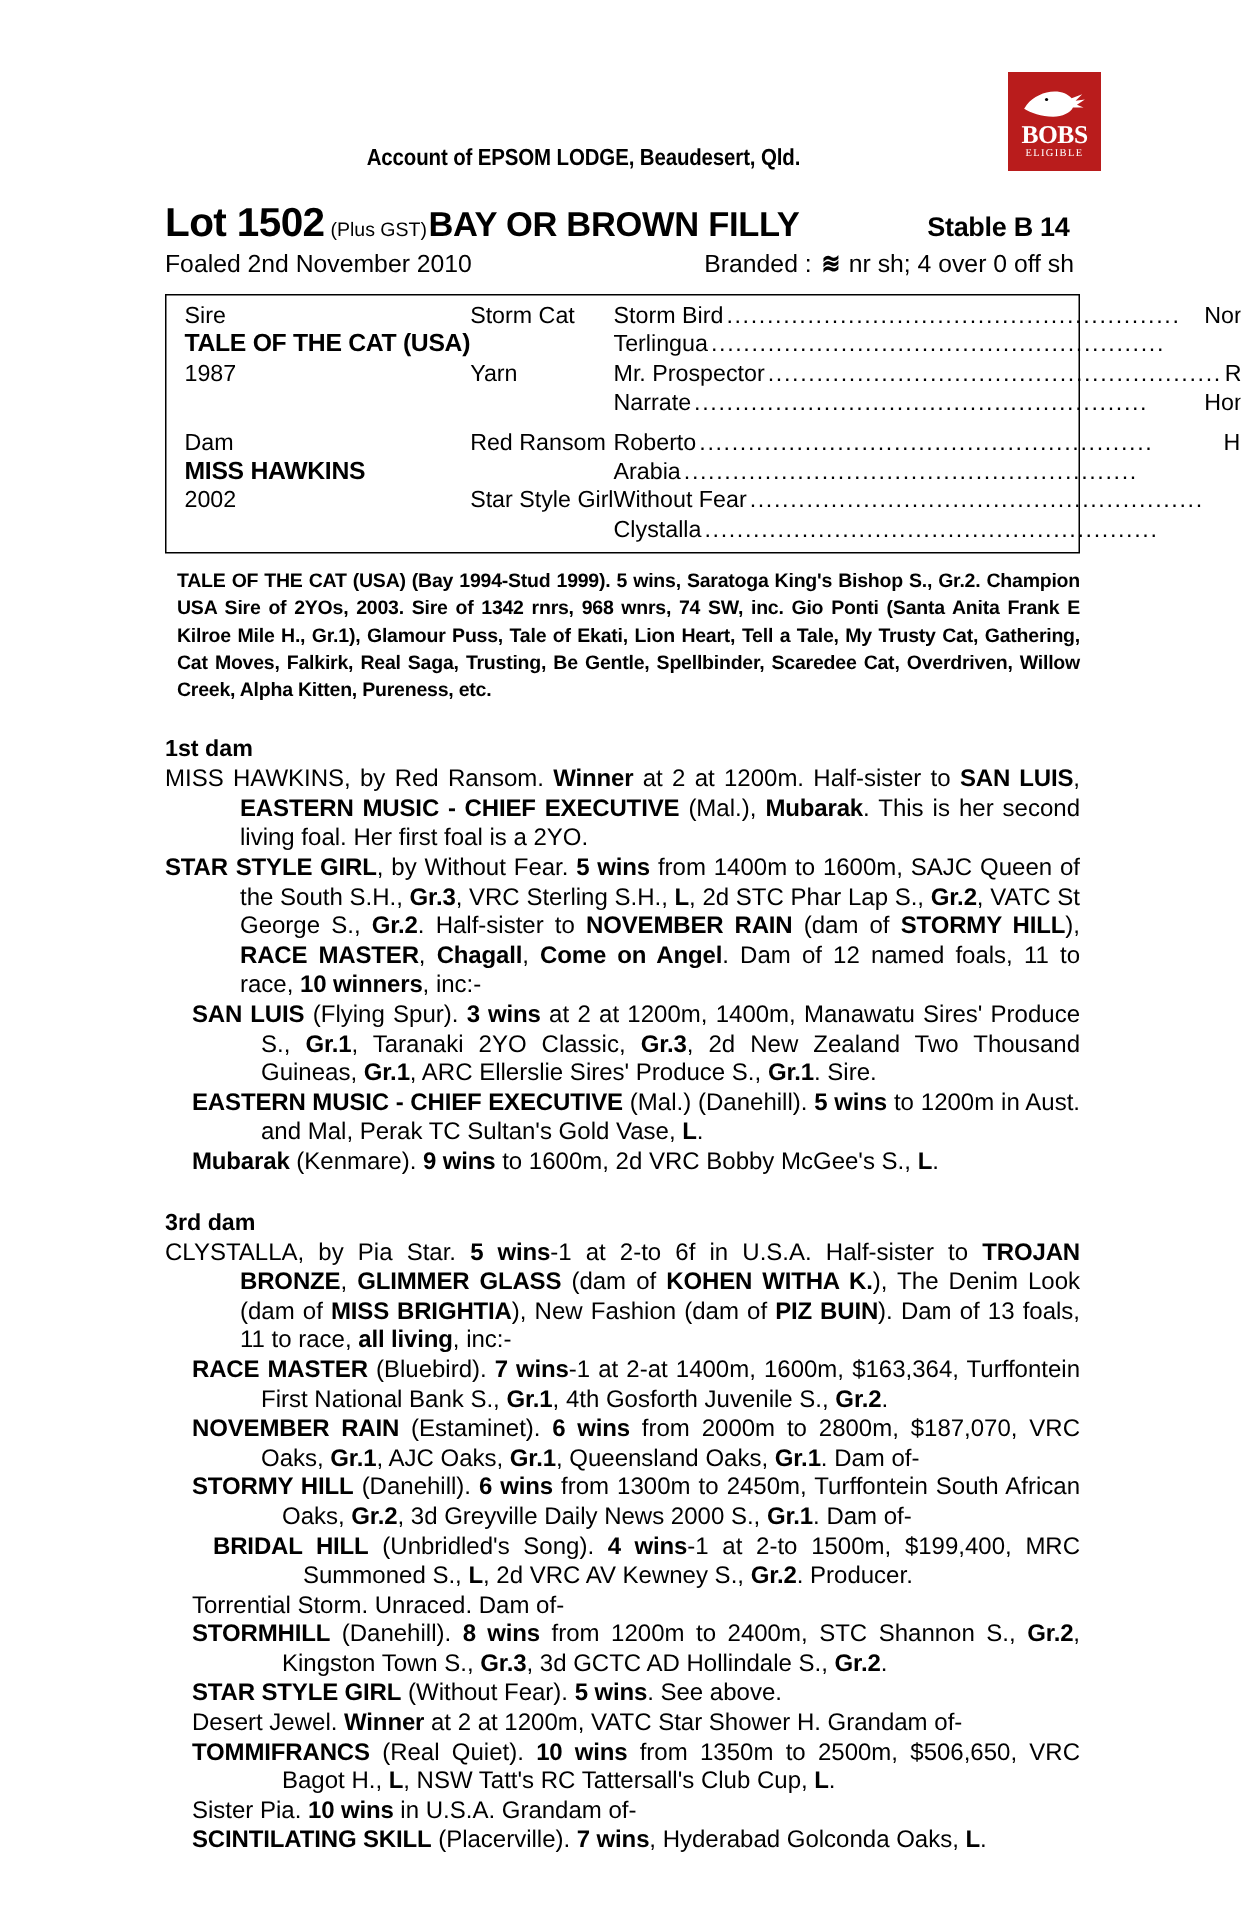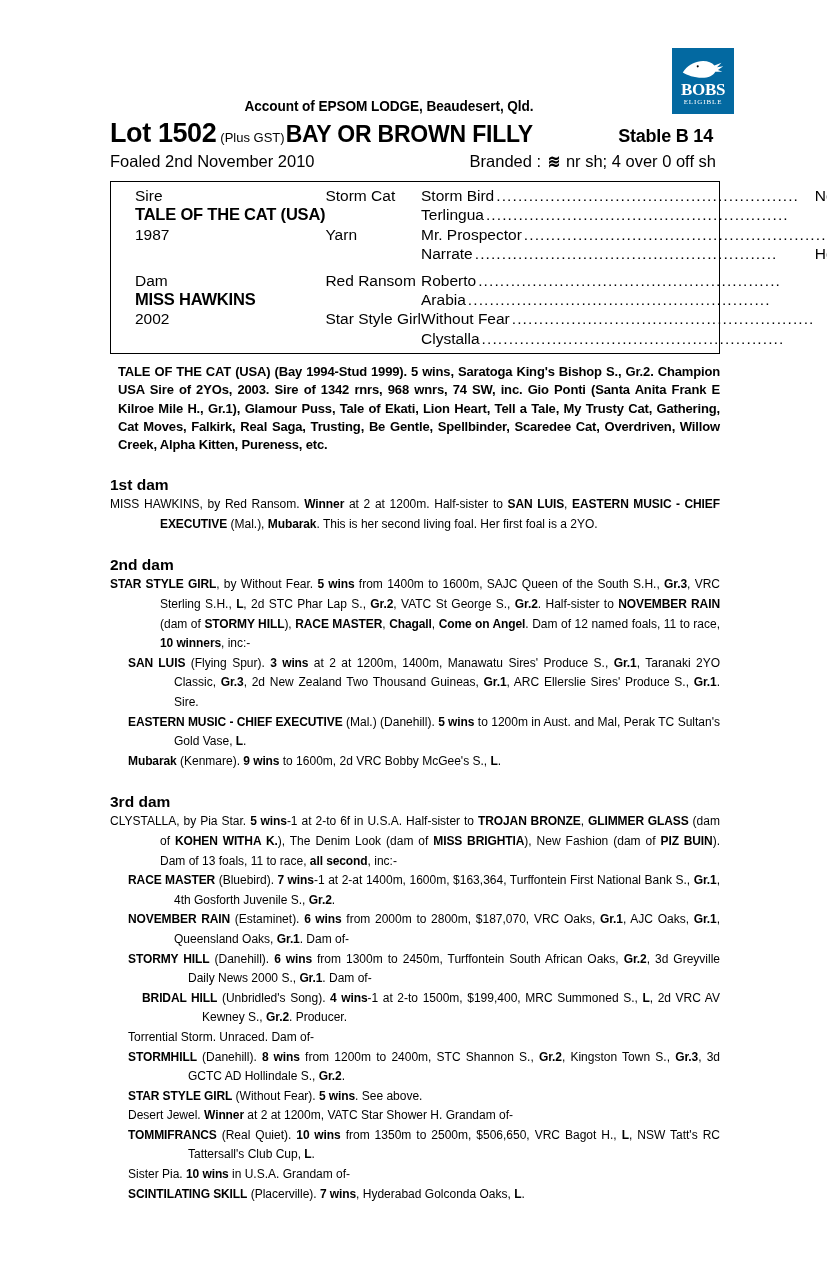--- a/index.html
+++ b/index.html
@@ -23,21 +23,21 @@
   .header {
     position: relative;
     padding: 46px 108px 0 110px;
   }
   .bobs-logo {
     position: absolute;
     right: 93px;
     top: 48px;
     width: 62px;
     height: 66px;
-    background: #0369a1;
+    background: #b91c1c;
     display: flex;
     flex-direction: column;
     align-items: center;
     justify-content: center;
     padding-top: 2px;
   }
   .bobs-horse { width: 44px; height: 22px; display:block; }
   .bobs-word {
     color: #ffffff;
     font-family: "Liberation Serif", serif;
@@ -64,21 +64,21 @@
     transform-origin: center;
     letter-spacing: -0.1px;
     margin: 0 auto;
     padding-right: 58px;
     padding-top: 51px;
   }
 
   .lot-row {
     display: flex;
     align-items: baseline;
-    margin-top: 3px;
+    margin-top: 18px;
     white-space: nowrap;
   }
   .lot-no {
     font-weight: bold;
     font-size: 27px;
     line-height: 30px;
     letter-spacing: -0.4px;
   }
   .plus-gst {
     font-size: 13px;
@@ -120,21 +120,21 @@
     letter-spacing: -1px;
     display: inline-block;
     transform: scaleY(1.25);
     padding: 0 2px;
   }
 
   
   .ped-wrap {
     margin: 9px 107px 0 110px;
     border: 1.6px solid #000;
-    padding: 4px 6px 5px 24px;
+    padding: 4px 6px 5px 12px;
   }
   .ped-table {
     width: 100%;
     border-collapse: collapse;
     font-size: 15.5px;
     line-height: 19.4px;
   }
   .ped-table td {
     padding: 0;
     vertical-align: top;
@@ -171,21 +171,21 @@
   
   .dam-section { margin: 0 107px 0 110px; }
   .dam-head {
     font-weight: bold;
     font-size: 15.5px;
     line-height: 20px;
     margin-top: 21px;
     margin-bottom: 0px;
   }
   .entry {
-    font-size: 12px;
+    font-size: 16px;
     line-height: 19.6px;
     text-align: justify;
     text-justify: inter-word;
   }
   .lvl0 { padding-left: 0px;  text-indent: 0; }
   .lvl0.hang { padding-left: 50px; text-indent: -50px; }
   .lvl1 { padding-left: 64px; text-indent: -46px; }
   .lvl2 { padding-left: 78px; text-indent: -60px; }
   .lvl3 { padding-left: 92px; text-indent: -60px; }
   .entry b { letter-spacing: -0.1px; }
@@ -326,29 +326,28 @@
   </div>
 
   <div class="sire-blurb">TALE OF THE CAT (USA) (Bay 1994-Stud 1999). 5 wins, Saratoga King's Bishop S., Gr.2. Champion USA Sire of 2YOs, 2003. Sire of 1342 rnrs, 968 wnrs, 74 SW, inc. Gio Ponti (Santa Anita Frank E Kilroe Mile H., Gr.1), Glamour Puss, Tale of Ekati, Lion Heart, Tell a Tale, My Trusty Cat, Gathering, Cat Moves, Falkirk, Real Saga, Trusting, Be Gentle, Spellbinder, Scaredee Cat, Overdriven, Willow Creek, Alpha Kitten, Pureness, etc.</div>
 
   <div id="dam-sections">
       <div class="dam-section">
         <div class="dam-head">1st dam</div>
         <div class="entry lvl0 hang">MISS HAWKINS, by Red Ransom. <b>Winner</b> at 2 at 1200m. Half-sister to <b>SAN LUIS</b>, <b>EASTERN MUSIC - CHIEF EXECUTIVE</b> (Mal.), <b>Mubarak</b>. This is her second living foal. Her first foal is a 2YO.</div>
       </div>
       <div class="dam-section">
-        <div class="dam-head">2nd dam</div>
         <div class="entry lvl0 hang"><b>STAR STYLE GIRL</b>, by Without Fear. <b>5 wins</b> from 1400m to 1600m, SAJC Queen of the South S.H., <b>Gr.3</b>, VRC Sterling S.H., <b>L</b>, 2d STC Phar Lap S., <b>Gr.2</b>, VATC St George S., <b>Gr.2</b>. Half-sister to <b>NOVEMBER RAIN</b> (dam of <b>STORMY HILL</b>), <b>RACE MASTER</b>, <b>Chagall</b>, <b>Come on Angel</b>. Dam of 12 named foals, 11 to race, <b>10 winners</b>, inc:-</div>
         <div class="entry lvl1"><b>SAN LUIS</b> (Flying Spur). <b>3 wins</b> at 2 at 1200m, 1400m, Manawatu Sires' Produce S., <b>Gr.1</b>, Taranaki 2YO Classic, <b>Gr.3</b>, 2d New Zealand Two Thousand Guineas, <b>Gr.1</b>, ARC Ellerslie Sires' Produce S., <b>Gr.1</b>. Sire.</div>
         <div class="entry lvl1"><b>EASTERN MUSIC - CHIEF EXECUTIVE</b> (Mal.) (Danehill). <b>5 wins</b> to 1200m in Aust. and Mal, Perak TC Sultan's Gold Vase, <b>L</b>.</div>
         <div class="entry lvl1"><b>Mubarak</b> (Kenmare). <b>9 wins</b> to 1600m, 2d VRC Bobby McGee's S., <b>L</b>.</div>
       </div>
       <div class="dam-section">
         <div class="dam-head">3rd dam</div>
-        <div class="entry lvl0 hang">CLYSTALLA, by Pia Star. <b>5 wins</b>-1 at 2-to 6f in U.S.A. Half-sister to <b>TROJAN BRONZE</b>, <b>GLIMMER GLASS</b> (dam of <b>KOHEN WITHA K.</b>), The Denim Look (dam of <b>MISS BRIGHTIA</b>), New Fashion (dam of <b>PIZ BUIN</b>). Dam of 13 foals, 11 to race, <b>all second</b>, inc:-</div>
+        <div class="entry lvl0 hang">CLYSTALLA, by Pia Star. <b>5 wins</b>-1 at 2-to 6f in U.S.A. Half-sister to <b>TROJAN BRONZE</b>, <b>GLIMMER GLASS</b> (dam of <b>KOHEN WITHA K.</b>), The Denim Look (dam of <b>MISS BRIGHTIA</b>), New Fashion (dam of <b>PIZ BUIN</b>). Dam of 13 foals, 11 to race, <b>all living</b>, inc:-</div>
         <div class="entry lvl1"><b>RACE MASTER</b> (Bluebird). <b>7 wins</b>-1 at 2-at 1400m, 1600m, $163,364, Turffontein First National Bank S., <b>Gr.1</b>, 4th Gosforth Juvenile S., <b>Gr.2</b>.</div>
         <div class="entry lvl1"><b>NOVEMBER RAIN</b> (Estaminet). <b>6 wins</b> from 2000m to 2800m, $187,070, VRC Oaks, <b>Gr.1</b>, AJC Oaks, <b>Gr.1</b>, Queensland Oaks, <b>Gr.1</b>. Dam of-</div>
         <div class="entry lvl2"><b>STORMY HILL</b> (Danehill). <b>6 wins</b> from 1300m to 2450m, Turffontein South African Oaks, <b>Gr.2</b>, 3d Greyville Daily News 2000 S., <b>Gr.1</b>. Dam of-</div>
         <div class="entry lvl3"><b>BRIDAL HILL</b> (Unbridled's Song). <b>4 wins</b>-1 at 2-to 1500m, $199,400, MRC Summoned S., <b>L</b>, 2d VRC AV Kewney S., <b>Gr.2</b>. Producer.</div>
         <div class="entry lvl1">Torrential Storm. Unraced. Dam of-</div>
         <div class="entry lvl2"><b>STORMHILL</b> (Danehill). <b>8 wins</b> from 1200m to 2400m, STC Shannon S., <b>Gr.2</b>, Kingston Town S., <b>Gr.3</b>, 3d GCTC AD Hollindale S., <b>Gr.2</b>.</div>
         <div class="entry lvl1"><b>STAR STYLE GIRL</b> (Without Fear). <b>5 wins</b>. See above.</div>
         <div class="entry lvl1">Desert Jewel. <b>Winner</b> at 2 at 1200m, VATC Star Shower H. Grandam of-</div>
         <div class="entry lvl2"><b>TOMMIFRANCS</b> (Real Quiet). <b>10 wins</b> from 1350m to 2500m, $506,650, VRC Bagot H., <b>L</b>, NSW Tatt's RC Tattersall's Club Cup, <b>L</b>.</div>
         <div class="entry lvl1">Sister Pia. <b>10 wins</b> in U.S.A. Grandam of-</div>

